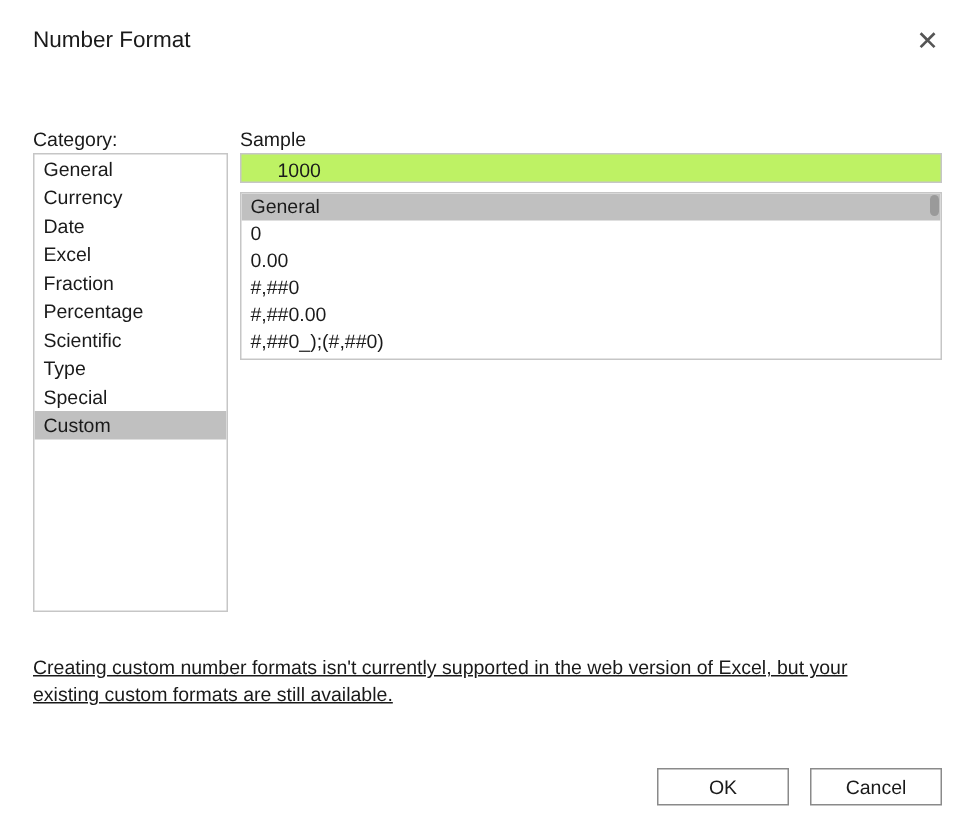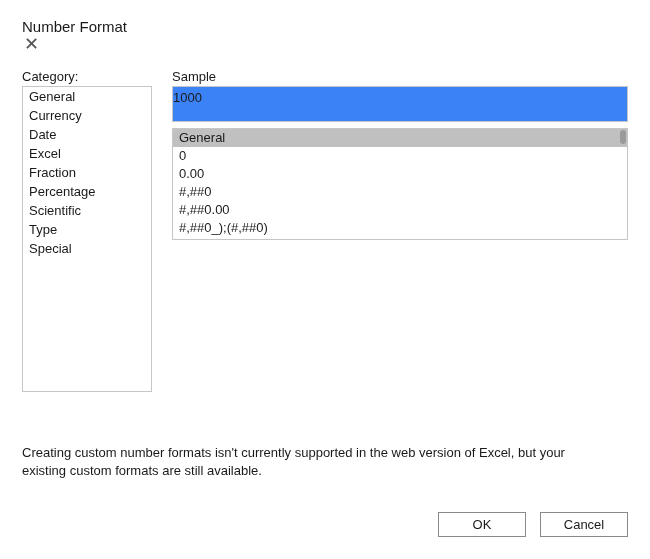--- a/index.html
+++ b/index.html
@@ -21,36 +21,36 @@
       width: 100%;
       height: 100%;
       display: flex;
       flex-direction: column;
     }
     .header {
       display: flex;
       justify-content: space-between;
       align-items: flex-start;
       margin-bottom: 16px;
-      flex-direction: column;
     }
     .title {
       font-size: 15px;
     }
     .close-btn {
       font-size: 18px;
       color: #555;
       cursor: pointer;
       line-height: 1;
       padding: 0 2px;
       font-weight: 300;
     }
     .main {
       display: flex;
-      gap: 20px;
+      gap: 8px;
+      margin-top: 33px;
     }
     .left-col {
       flex: 0 0 130px;
     }
     .label {
       font-size: 13px;
       margin-bottom: 2px;
     }
     .category-list {
       border: 1px solid #c6c6c6;
@@ -66,25 +66,25 @@
       white-space: nowrap;
     }
     .category-list .item.selected {
       background: #c0c0c0;
     }
     .right-col {
       flex: 1;
     }
     .sample-box {
       border: 1px solid #c6c6c6;
-      padding: 3px 0;
-      height: 36px;
+      padding: 3px 24px;
+      height: 20px;
       font-size: 13px;
       margin-bottom: 6px;
-      background: #3b82f6;
+      background: #bef264;
     }
     .type-list {
       border: 1px solid #c6c6c6;
       height: 112px;
       overflow: hidden;
       position: relative;
       background: #fff;
     }
     .type-list .item {
       padding: 1px 6px;
@@ -99,24 +99,25 @@
     .type-scrollbar {
       position: absolute;
       right: 1px;
       top: 1px;
       width: 6px;
       height: 14px;
       background: #9a9a9a;
       border-radius: 3px;
     }
     .info-text {
-      margin-top: 52px;
+      margin-top: 28px;
       font-size: 13px;
       line-height: 1.35;
       padding-right: 30px;
+      text-decoration: underline;
     }
     .footer {
       margin-top: auto;
       display: flex;
       justify-content: flex-end;
       gap: 14px;
       padding: 18px 0 22px 0;
     }
     .btn {
       min-width: 88px;
@@ -145,20 +146,21 @@
       <div class="category-list">
         <div class="item">General</div>
         <div class="item">Currency</div>
         <div class="item">Date</div>
         <div class="item">Excel</div>
         <div class="item">Fraction</div>
         <div class="item">Percentage</div>
         <div class="item">Scientific</div>
         <div class="item">Type</div>
         <div class="item">Special</div>
+        <div class="item selected">Custom</div>
       </div>
     </div>
 
     <div class="right-col">
       <div class="label">Sample</div>
       <div class="sample-box">1000</div>
 
       <div class="type-list">
         <div class="item selected">General</div>
         <div class="item">0</div>

